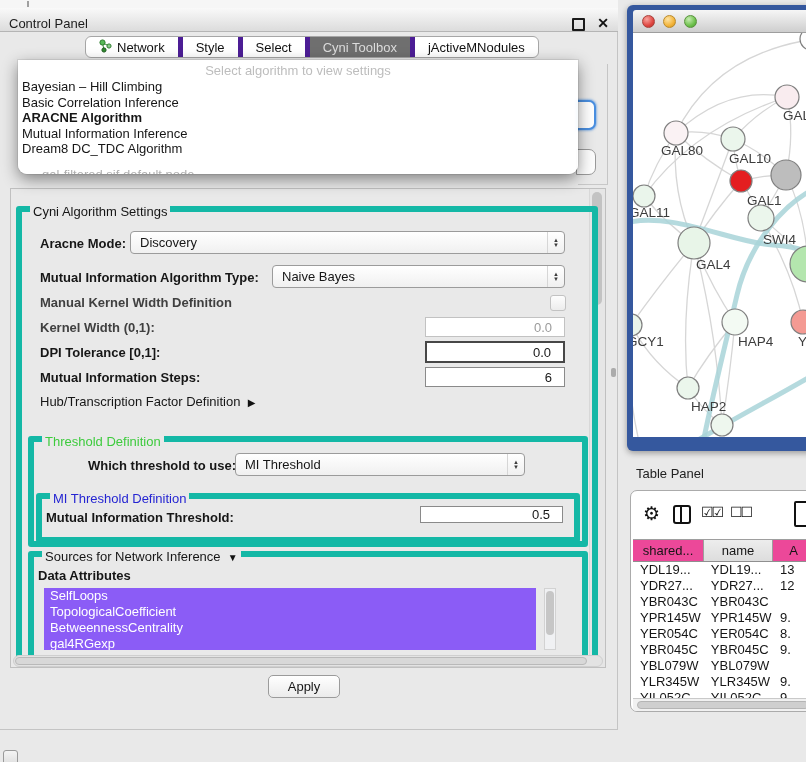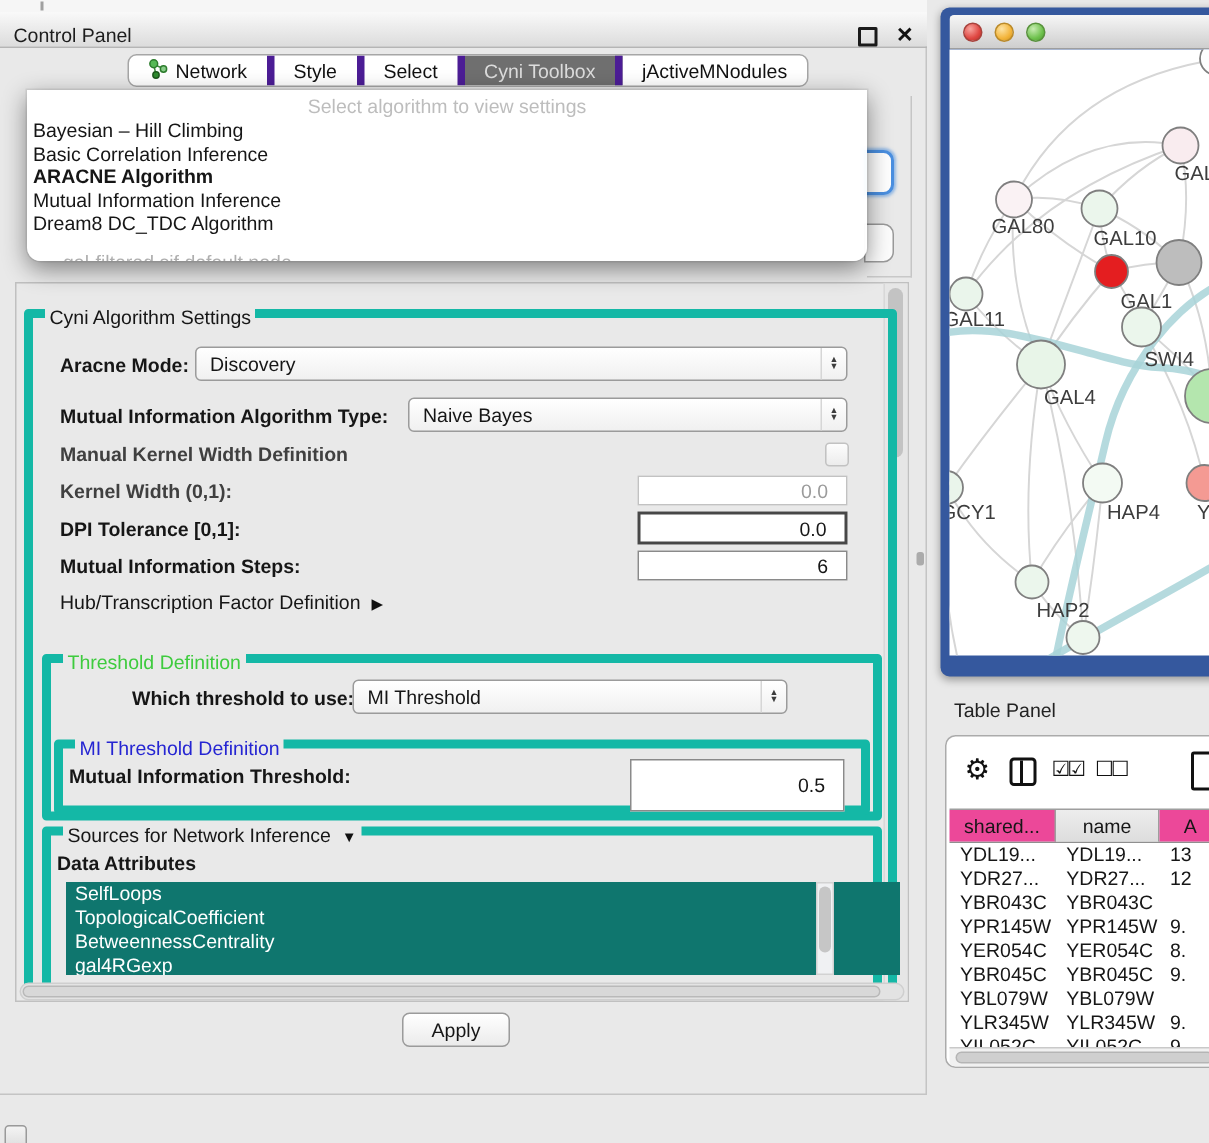--- a/index.html
+++ b/index.html
@@ -72,27 +72,27 @@
   .stepper{margin-left:auto;height:100%;width:16px;border-left:1px solid #d6d6d6;display:flex;flex-direction:column;
            align-items:center;justify-content:center;font-size:6px;line-height:5px;color:#3c3c3c}
   #aracne-combo{left:130px;top:231px;width:435px}
   #mitype-combo{left:272px;top:265px;width:293px}
   #which-combo{left:235px;top:453px;width:290px}
   .field{position:absolute;background:#fff;border:1px solid #8a8a8a;box-sizing:border-box;
          display:flex;align-items:center;justify-content:flex-end;padding:0 12px}
   #kernel-field{left:425px;top:317px;width:140px;height:20px;border-color:#c2c2c2;color:#9b9b9b}
   #dpi-field{left:425px;top:341px;width:140px;height:22px;border:2px solid #474747}
   #steps-field{left:425px;top:367px;width:140px;height:20px}
-  #mithr-field{left:420px;top:506px;width:143px;height:35px}
+  #mithr-field{left:420px;top:506px;width:143px;height:17px}
   #manual-check{left:550px;top:295px;width:14px;height:14px;border:1px solid #c2c2c2;border-radius:3px;
                 background:linear-gradient(#fdfdfd,#ececec)}
   .tri{font-size:10px;color:#111}
 
   
-  #attr-list{left:44px;top:588px;width:556px;height:62px;overflow:hidden;background:#0f766e}
+  #attr-list{left:44px;top:588px;width:492px;height:62px;overflow:hidden;background:#8b5cf6}
   .attr-item{height:16px;line-height:16px;color:#fff;padding-left:6px;white-space:nowrap}
   #attr-vsb{left:544px;top:588px;width:12px;height:62px;background:#f0f1f3;border:1px solid #d2d2d2;box-sizing:border-box}
   #attr-vsb-thumb{left:546px;top:591px;width:8px;height:44px;background:#c6c6c6;border-radius:4px}
 
   #apply-btn{left:268px;top:675px;width:70px;height:21px;background:linear-gradient(#ffffff,#ebebeb);
              border:1px solid #9b9b9b;border-radius:5px;display:flex;align-items:center;justify-content:center}
 
   #splitter-dot{left:611px;top:368px;width:5px;height:9px;background:#ababab;border-radius:2px}
 
   

